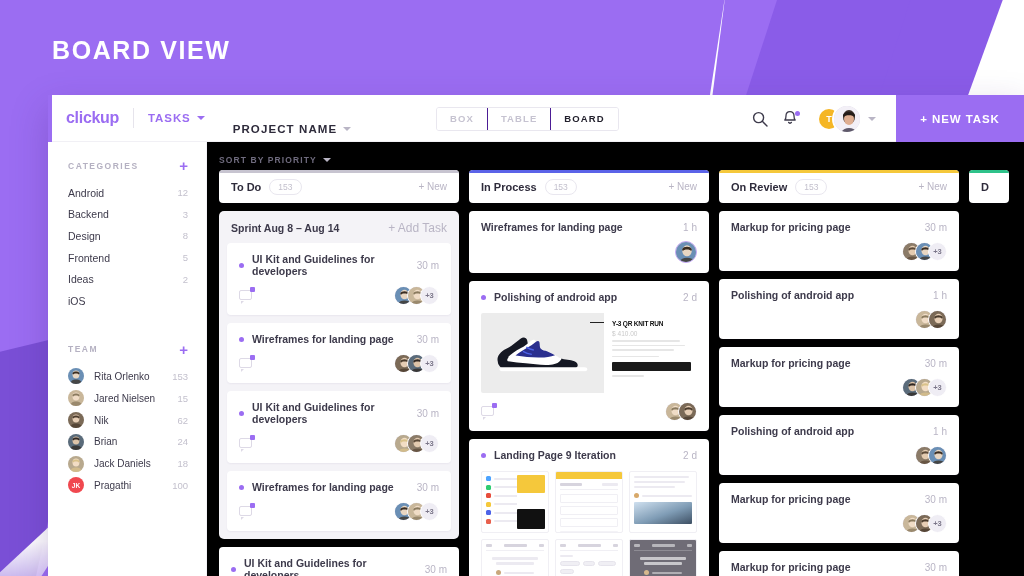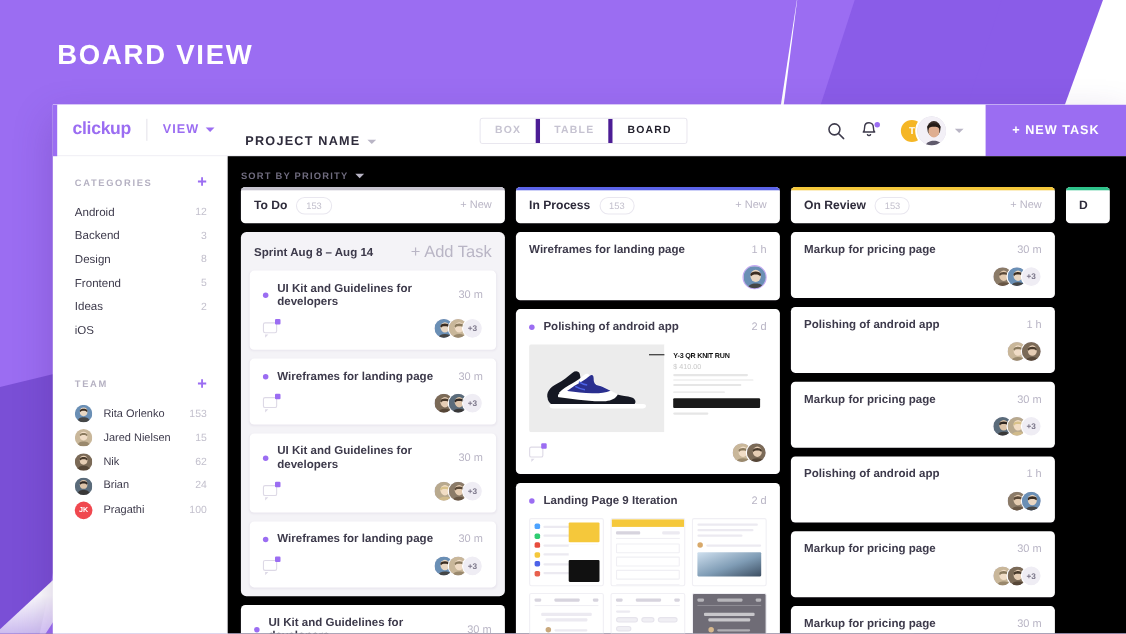--- a/index.html
+++ b/index.html
@@ -77,21 +77,21 @@
   }
   .caret.accent { border-top-color: #9b6df2; }
 
   #view-switcher {
     position: absolute; left: 388px; top: 12px;
     display: flex; border: 1px solid #e9e7ef; border-radius: 3px; overflow: hidden;
   }
   .view-tab {
     padding: 0 13px; height: 22px; line-height: 22px;
     font-size: 9.5px; font-weight: bold; letter-spacing: 1.1px;
-    color: #c6c3d1; background: #fff; border-right: 4px solid #4c1d95; cursor: pointer;
+    color: #c6c3d1; background: #fff; border-right: 1px solid #4c1d95; cursor: pointer;
   }
   .view-tab:last-child { border-right: none; }
   .view-tab.active { color: #22202c; }
 
   #topbar-right {
     position: absolute; right: 0; top: 0; height: 47px;
     display: flex; align-items: center;
   }
   .icon-btn {
     width: 30px; height: 30px; display: flex;
@@ -187,21 +187,21 @@
     margin-left: 8px; font-size: 8.5px; color: #c3c0cd;
     border: 1px solid #e9e7ef; border-radius: 9px; padding: 2px 8px;
   }
   .column-new { margin-left: auto; font-size: 10px; color: #b9b5c5; cursor: pointer; }
 
   .group-card {
     margin-top: 8px; background: #f4f3f7; border-radius: 5px; padding: 8px;
   }
   .group-header { display: flex; align-items: center; padding: 2px 4px 8px 4px; }
   .group-title { font-size: 10.5px; font-weight: bold; color: #3d3a4b; }
-  .group-add { margin-left: auto; font-size: 15px; color: #b9b5c5; cursor: pointer; }
+  .group-add { margin-left: auto; font-size: 12px; color: #b9b5c5; cursor: pointer; }
 
   .task-card {
     background: #fff; border-radius: 4px; padding: 10px 12px 10px 12px;
     margin-bottom: 8px; box-shadow: 0 1px 2px rgba(60,40,110,0.06);
     cursor: pointer; position: relative;
   }
   .task-card:last-child { margin-bottom: 0; }
   .task-top { display: flex; align-items: center; }
   .task-dot {
     width: 5px; height: 5px; border-radius: 50%;
@@ -304,21 +304,21 @@
 
 <div id="app-window">
 
   <div id="topbar">
     <div id="topbar-accent"></div>
 
     <div id="logo-wordmark">clickup</div>
     <div id="logo-divider"></div>
 
     <div id="tasks-menu">
-      <span id="tasks-label">VIEW</span>
+      <span id="tasks-label">TASKS</span>
       <span class="caret accent"></span>
     </div>
 
     <div id="project-menu">
       <span id="project-label">PROJECT NAME</span>
       <span class="caret"></span>
     </div>
 
     <div id="view-switcher">
       <div class="view-tab">BOX</div>
@@ -430,20 +430,30 @@
             <div class="team-avatar"><svg width="16" height="16" viewBox="0 0 30 30">
                 <rect width="30" height="30" fill="#5a6b7a"></rect>
                 <ellipse cx="15" cy="12" rx="6.5" ry="7.5" fill="#dcc3a8"></ellipse>
                 <path d="M8.5 10c1-4.5 12-4.5 13 0 .4 1.8-1.2 2.4-1.2 2.4C19.8 9.6 10.2 9.6 9.7 12.4c0 0-1.6-.6-1.2-2.4z" fill="#2f2722"></path>
                 <path d="M4 30c1.2-6.5 5-8.6 11-8.6S25 23.5 26 30z" fill="#2f2722" opacity=".75"></path>
               </svg></div>
             <span class="team-name">Brian</span>
             <span class="team-count">24</span>
           </div>
           <div class="team-row">
+            <div class="team-avatar"><svg width="16" height="16" viewBox="0 0 30 30">
+                <rect width="30" height="30" fill="#b8a98e"></rect>
+                <ellipse cx="15" cy="12" rx="6.5" ry="7.5" fill="#f2ddc4"></ellipse>
+                <path d="M8.5 10c1-4.5 12-4.5 13 0 .4 1.8-1.2 2.4-1.2 2.4C19.8 9.6 10.2 9.6 9.7 12.4c0 0-1.6-.6-1.2-2.4z" fill="#d9c28a"></path>
+                <path d="M4 30c1.2-6.5 5-8.6 11-8.6S25 23.5 26 30z" fill="#d9c28a" opacity=".75"></path>
+              </svg></div>
+            <span class="team-name">Jack Daniels</span>
+            <span class="team-count">18</span>
+          </div>
+          <div class="team-row">
             <div class="team-initials">JK</div>
             <span class="team-name">Pragathi</span>
             <span class="team-count">100</span>
           </div>
         </div>
     </div>
 
     <div id="board-area">
       <div id="sort-bar">
         <span id="sort-label">SORT BY PRIORITY</span>

